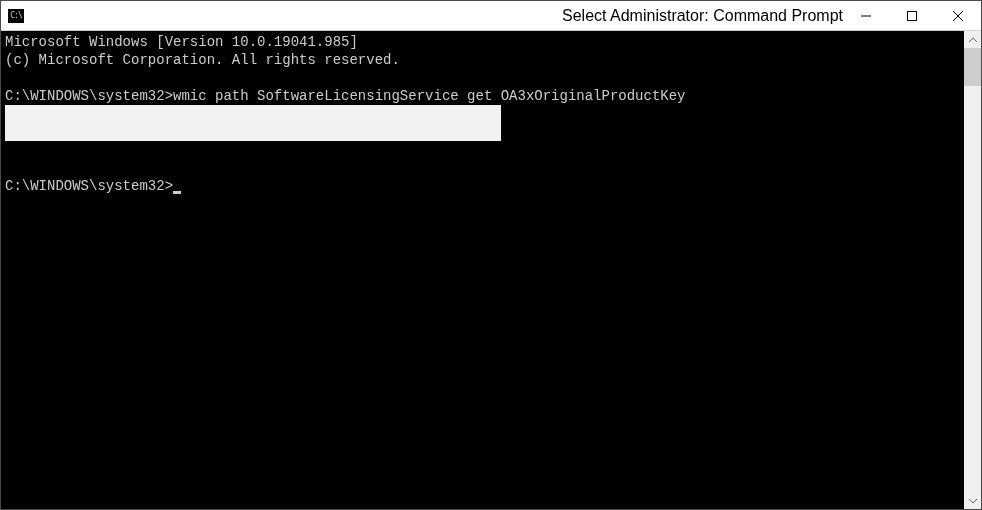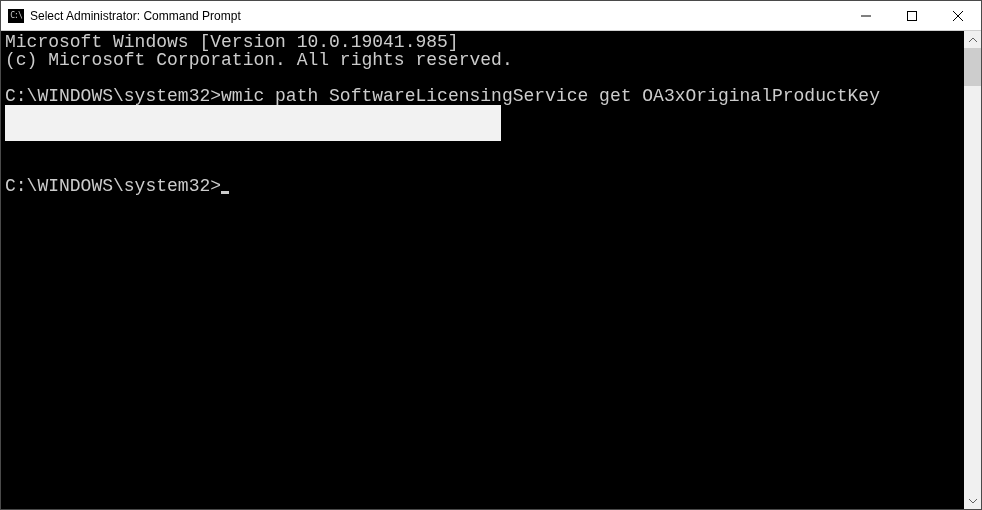--- a/index.html
+++ b/index.html
@@ -46,25 +46,26 @@
       justify-content: center;
     }
     .title-icon-inner {
       font-family: Consolas, monospace;
       font-size: 8px;
       color: #ccc;
       line-height: 1;
       letter-spacing: -1px;
     }
     .title-text {
-      font-size: 12px;
+      font-size: 16px;
       color: #000;
       flex: 1;
       white-space: nowrap;
       overflow: hidden;
+      text-align: right;
     }
     .window-controls {
       display: flex;
       height: 100%;
     }
     .win-btn {
       width: 46px;
       height: 100%;
       display: flex;
       align-items: center;
@@ -81,21 +82,21 @@
       flex: 1;
       display: flex;
       background: #000000;
       position: relative;
       overflow: hidden;
     }
     .console {
       flex: 1;
       background: #000000;
       font-family: Consolas, "Courier New", monospace;
-      font-size: 18px;
+      font-size: 14px;
       line-height: 18px;
       color: #cccccc;
       padding: 2px 0 0 4px;
       white-space: pre;
       overflow: hidden;
     }
     .highlight-block {
       display: inline-block;
       background: #f2f2f2;
       height: 36px;

